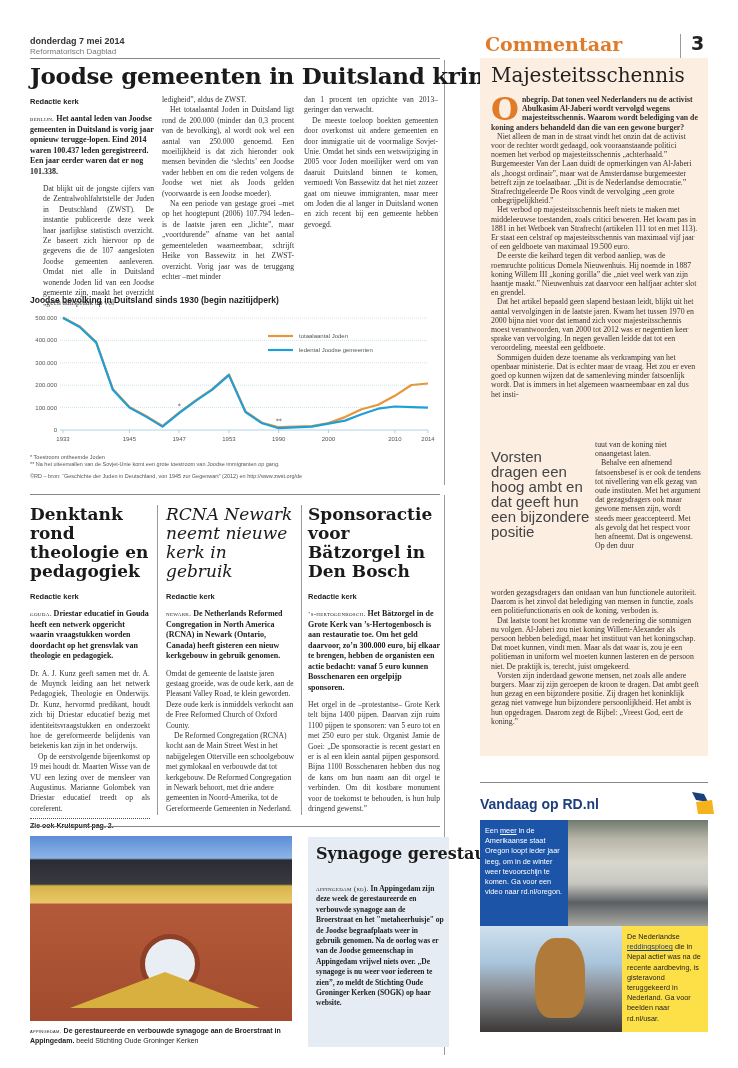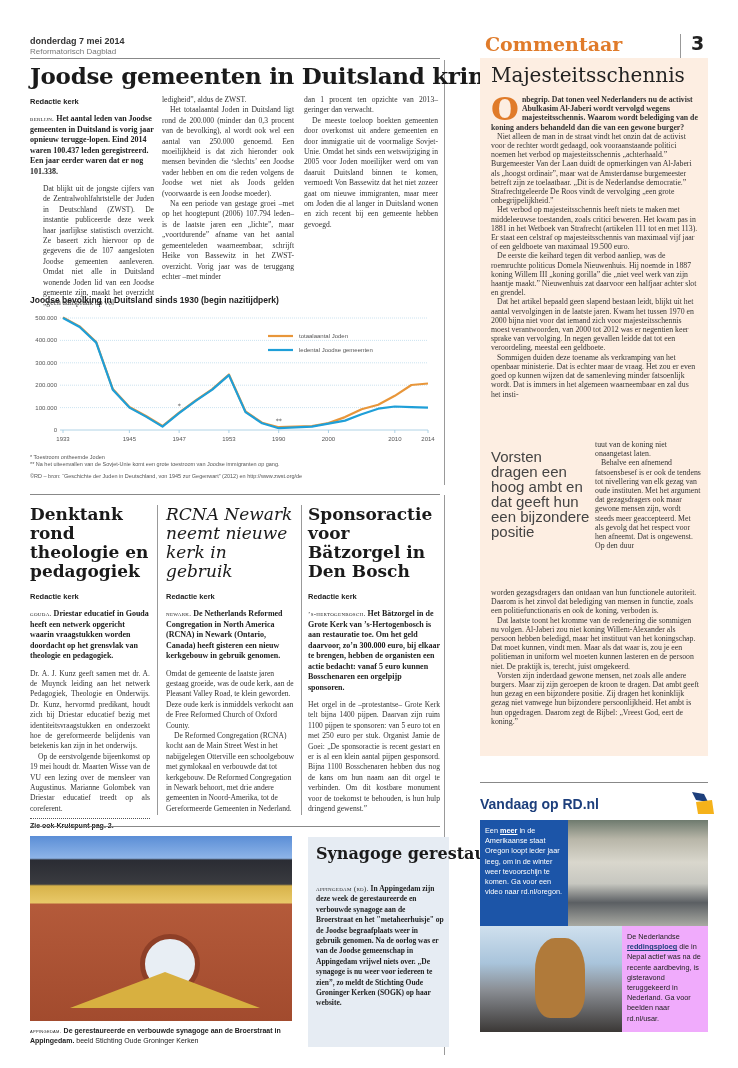--- a/index.html
+++ b/index.html
@@ -25,22 +25,22 @@
   .pagenum{left:691px;top:32px;font:bold 19px "DejaVu Sans",sans-serif;color:#222;}
   .peach{left:480px;top:58px;width:228px;height:698px;background:#fdeee2;}
   .maj{left:491px;top:63px;font:20px "DejaVu Serif",serif;color:#222;}
   .ccol{font:7.8px/9.2px "Liberation Serif",serif;color:#333;}
   .ccol p{margin:0;text-indent:6px;}
   .dropcap{float:left;font:bold 32px/26px "DejaVu Serif",serif;color:#e07b2a;margin:1px 3px 0 0;}
   .quote{font:15px/15px "Liberation Sans",sans-serif;color:#444;}
   .vandaag{left:480px;top:796px;font:bold 14px "Liberation Sans",sans-serif;color:#1d3f7c;}
   .rdlogo{left:688px;top:790px;width:26px;height:26px;}
   .bluebox{left:480px;top:820px;width:88px;height:106px;background:#1c55a8;color:#fff;font:7.3px/10.2px "Liberation Sans",sans-serif;padding:6px 5px;box-sizing:border-box;}
-  .yelbox{left:622px;top:926px;width:86px;height:106px;background:#f0abfc;color:#222;font:7.3px/10.2px "Liberation Sans",sans-serif;padding:6px 5px;box-sizing:border-box;}
-  .lnk{font-weight:bold;text-decoration:underline;}
+  .yelbox{left:622px;top:926px;width:86px;height:106px;background:#fde047;color:#222;font:7.3px/10.2px "Liberation Sans",sans-serif;padding:6px 5px;box-sizing:border-box;}
+  .lnk{font-weight:normal;text-decoration:underline;}
   .bluebox .lnk{color:#fff;}
   .yelbox .lnk{color:#1d3f7c;}
   .lakeimg{left:568px;top:820px;width:140px;height:106px;background:linear-gradient(180deg,#6e7a6e 0%,#b8b6a8 18%,#d9d7cd 40%,#c7c7c0 60%,#5b5f63 78%,#a9aaa3 100%);}
   .dogimg{left:480px;top:926px;width:142px;height:106px;background:linear-gradient(180deg,#cfe0ee 0%,#a9c4db 35%,#8b8f95 60%,#3b3836 100%);}
   .dog{left:535px;top:938px;width:50px;height:80px;border-radius:40% 40% 30% 30%;background:#b07a3a;}
   .synimg{left:30px;top:836px;width:262px;height:185px;background:linear-gradient(180deg,#5b8ed6 0%,#8db4e8 12%,#2a2c33 13%,#3a3b40 26%,#d8b34a 27%,#e8c868 36%,#b45a3a 37%,#a24b2e 100%);overflow:hidden;}
   .rosette{left:110px;top:98px;width:50px;height:50px;border-radius:50%;background:#e8eef4;border:5px solid #8e3f27;}
   .pediment{left:40px;top:136px;width:0;height:0;border-left:95px solid transparent;border-right:95px solid transparent;border-bottom:36px solid #d8b040;}
   .caption{left:30px;top:1026px;width:262px;font:7px/9px "Liberation Sans",sans-serif;color:#222;}
   .synbox{left:308px;top:837px;width:141px;height:210px;background:#e6ecf3;}

